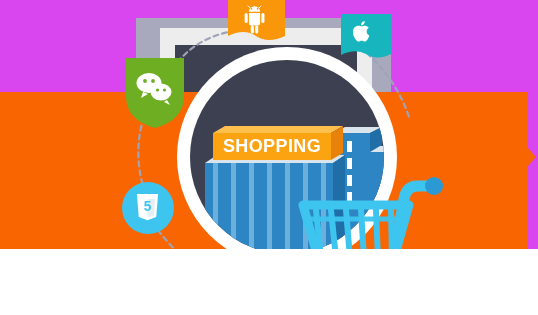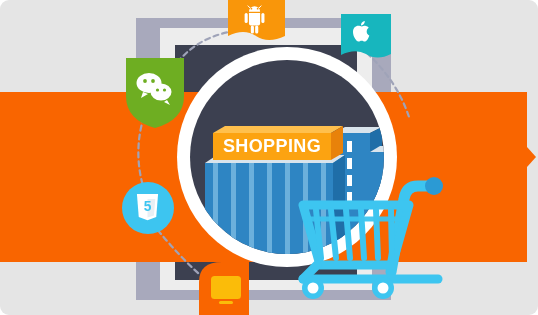--- a/index.html
+++ b/index.html
@@ -1,17 +1,17 @@
 <!DOCTYPE html>
 <html><head>
 <meta charset="utf-8">
 <style>
   html,body{margin:0;padding:0;background:#ffffff;}
   body{width:538px;height:315px;overflow:hidden;font-family:"Liberation Sans",sans-serif;}
-  #stage{position:relative;width:538px;height:315px;background:#e5e5e5;overflow:hidden;border-radius:9px;}
+  #stage{position:relative;width:538px;height:249px;background:#d946ef;overflow:hidden;}
   #stage svg{display:block;}
   .txt{font-family:"Liberation Sans",sans-serif;}
 </style>
 </head>
 <body>
 
 <div id="stage">
 <svg width="538" height="315" viewBox="0 0 538 315" xmlns="http://www.w3.org/2000/svg">
 
   <defs>

